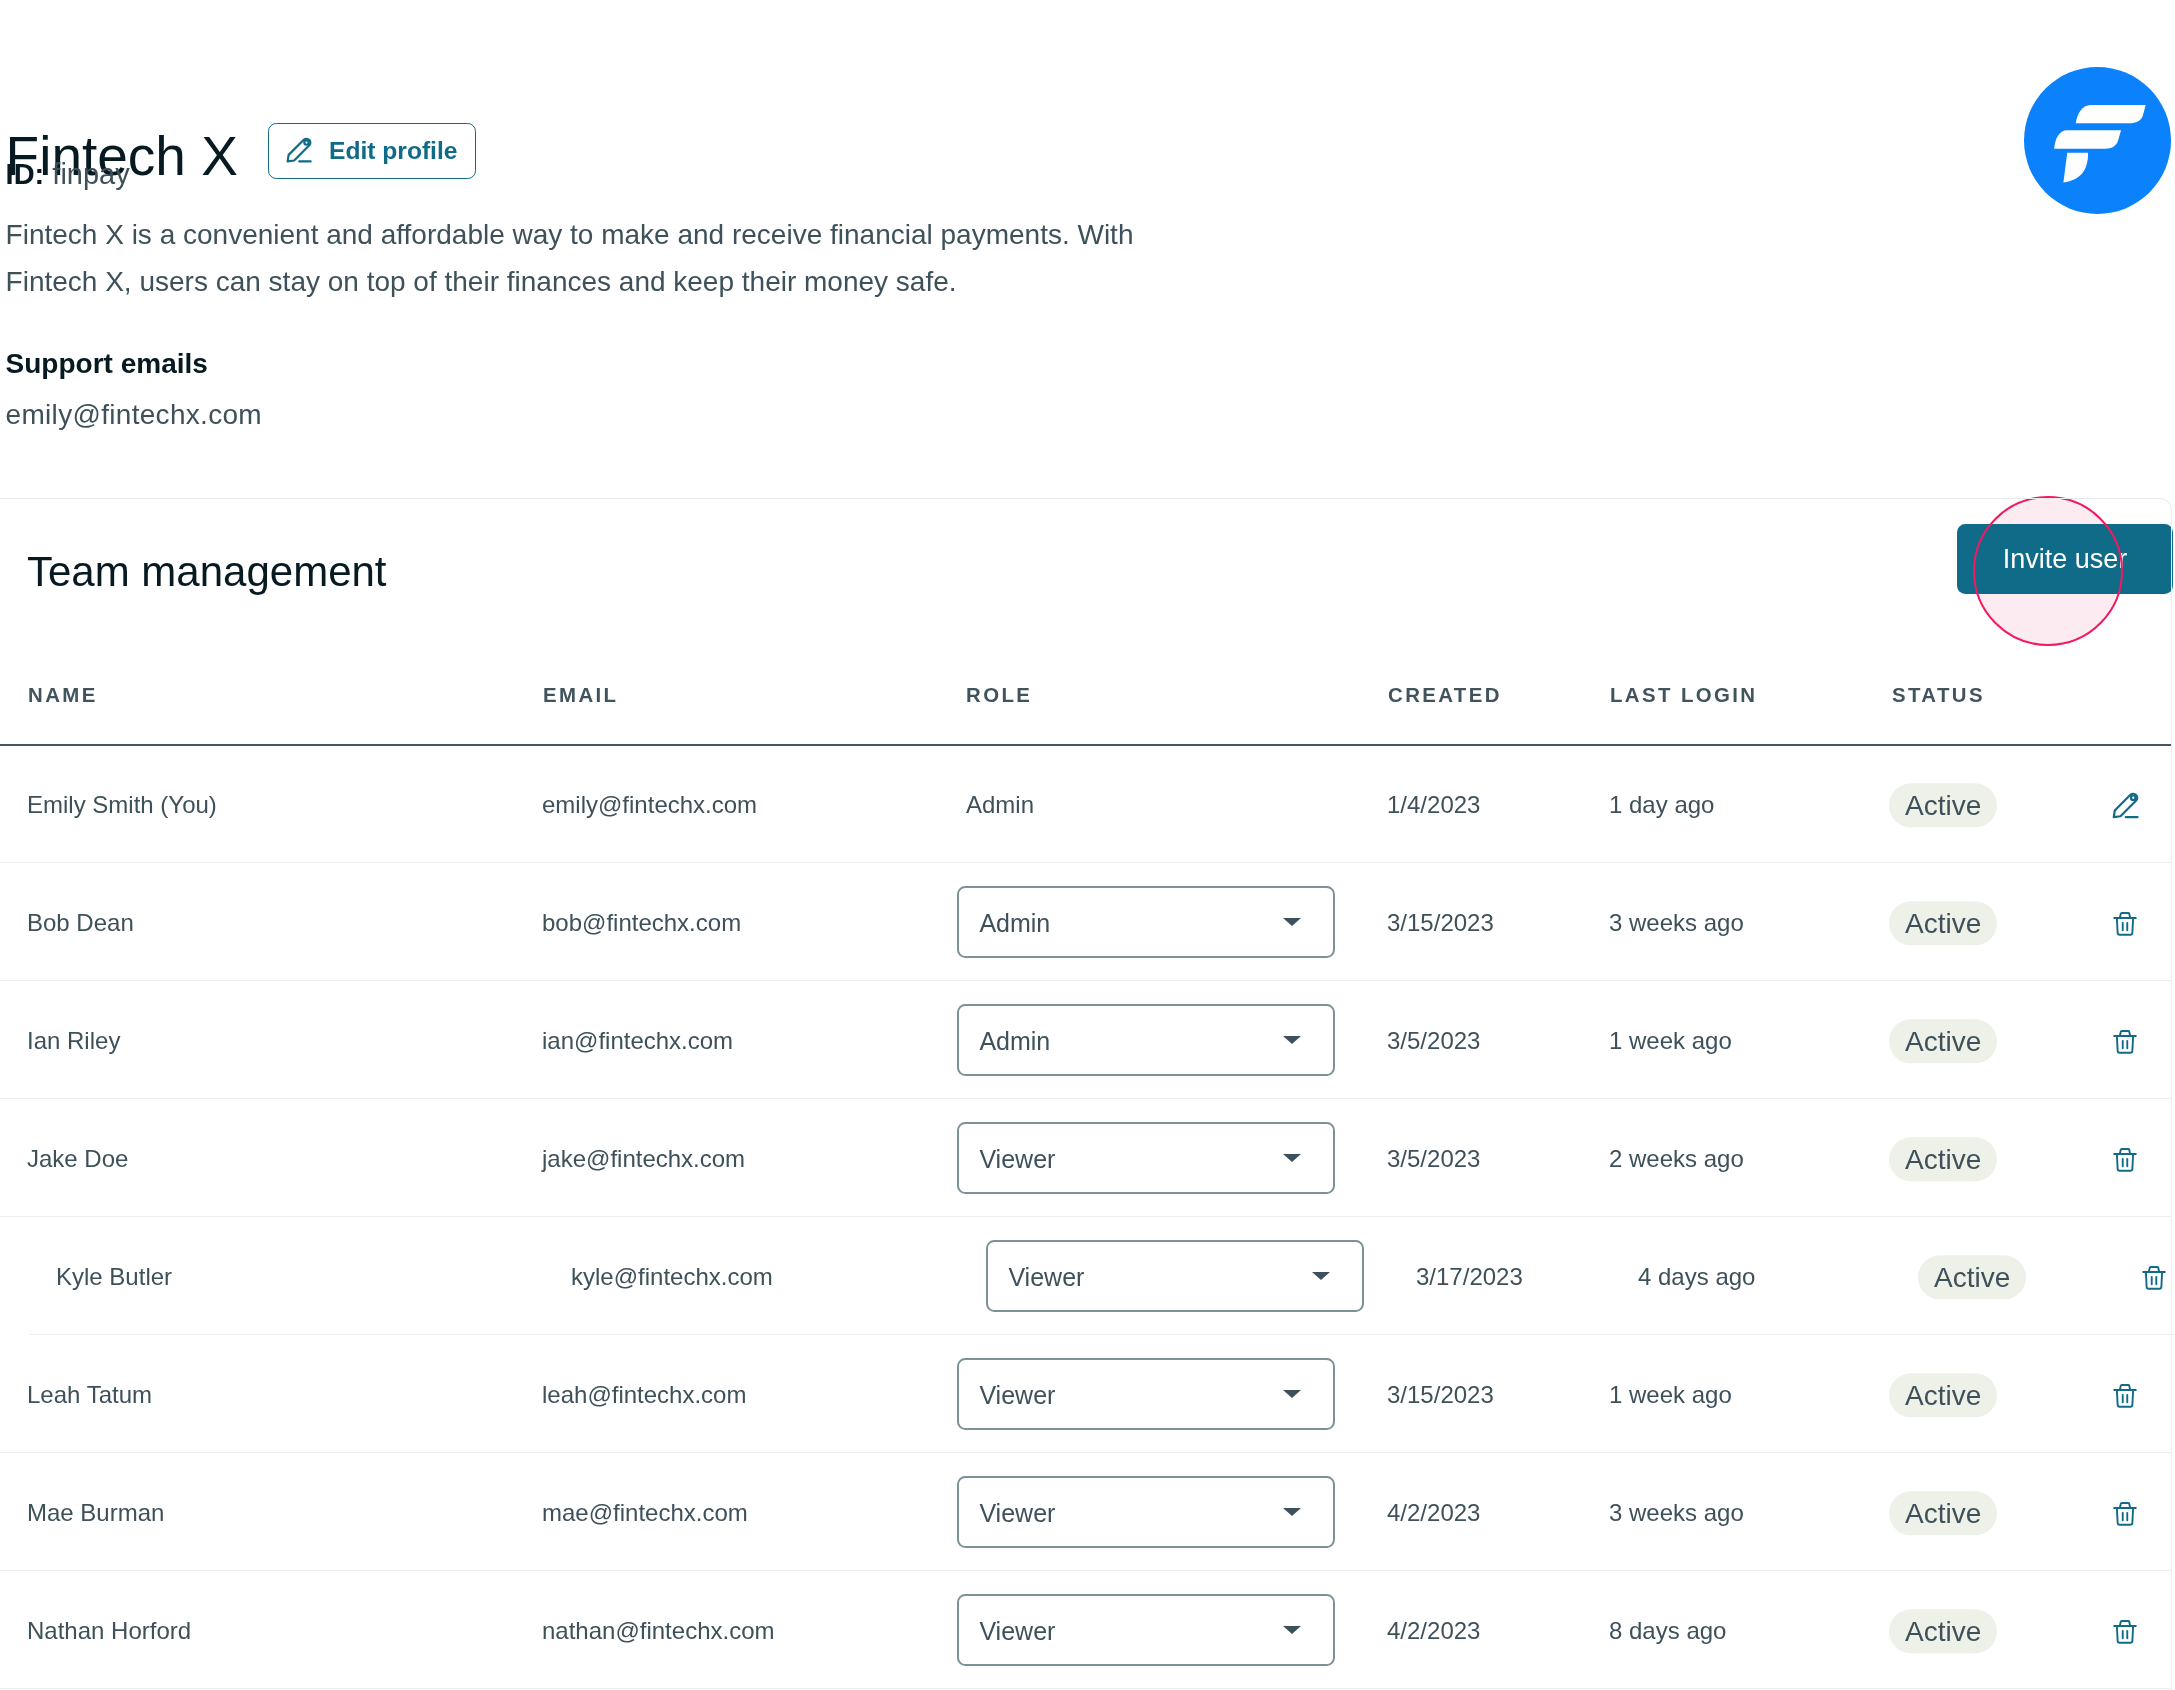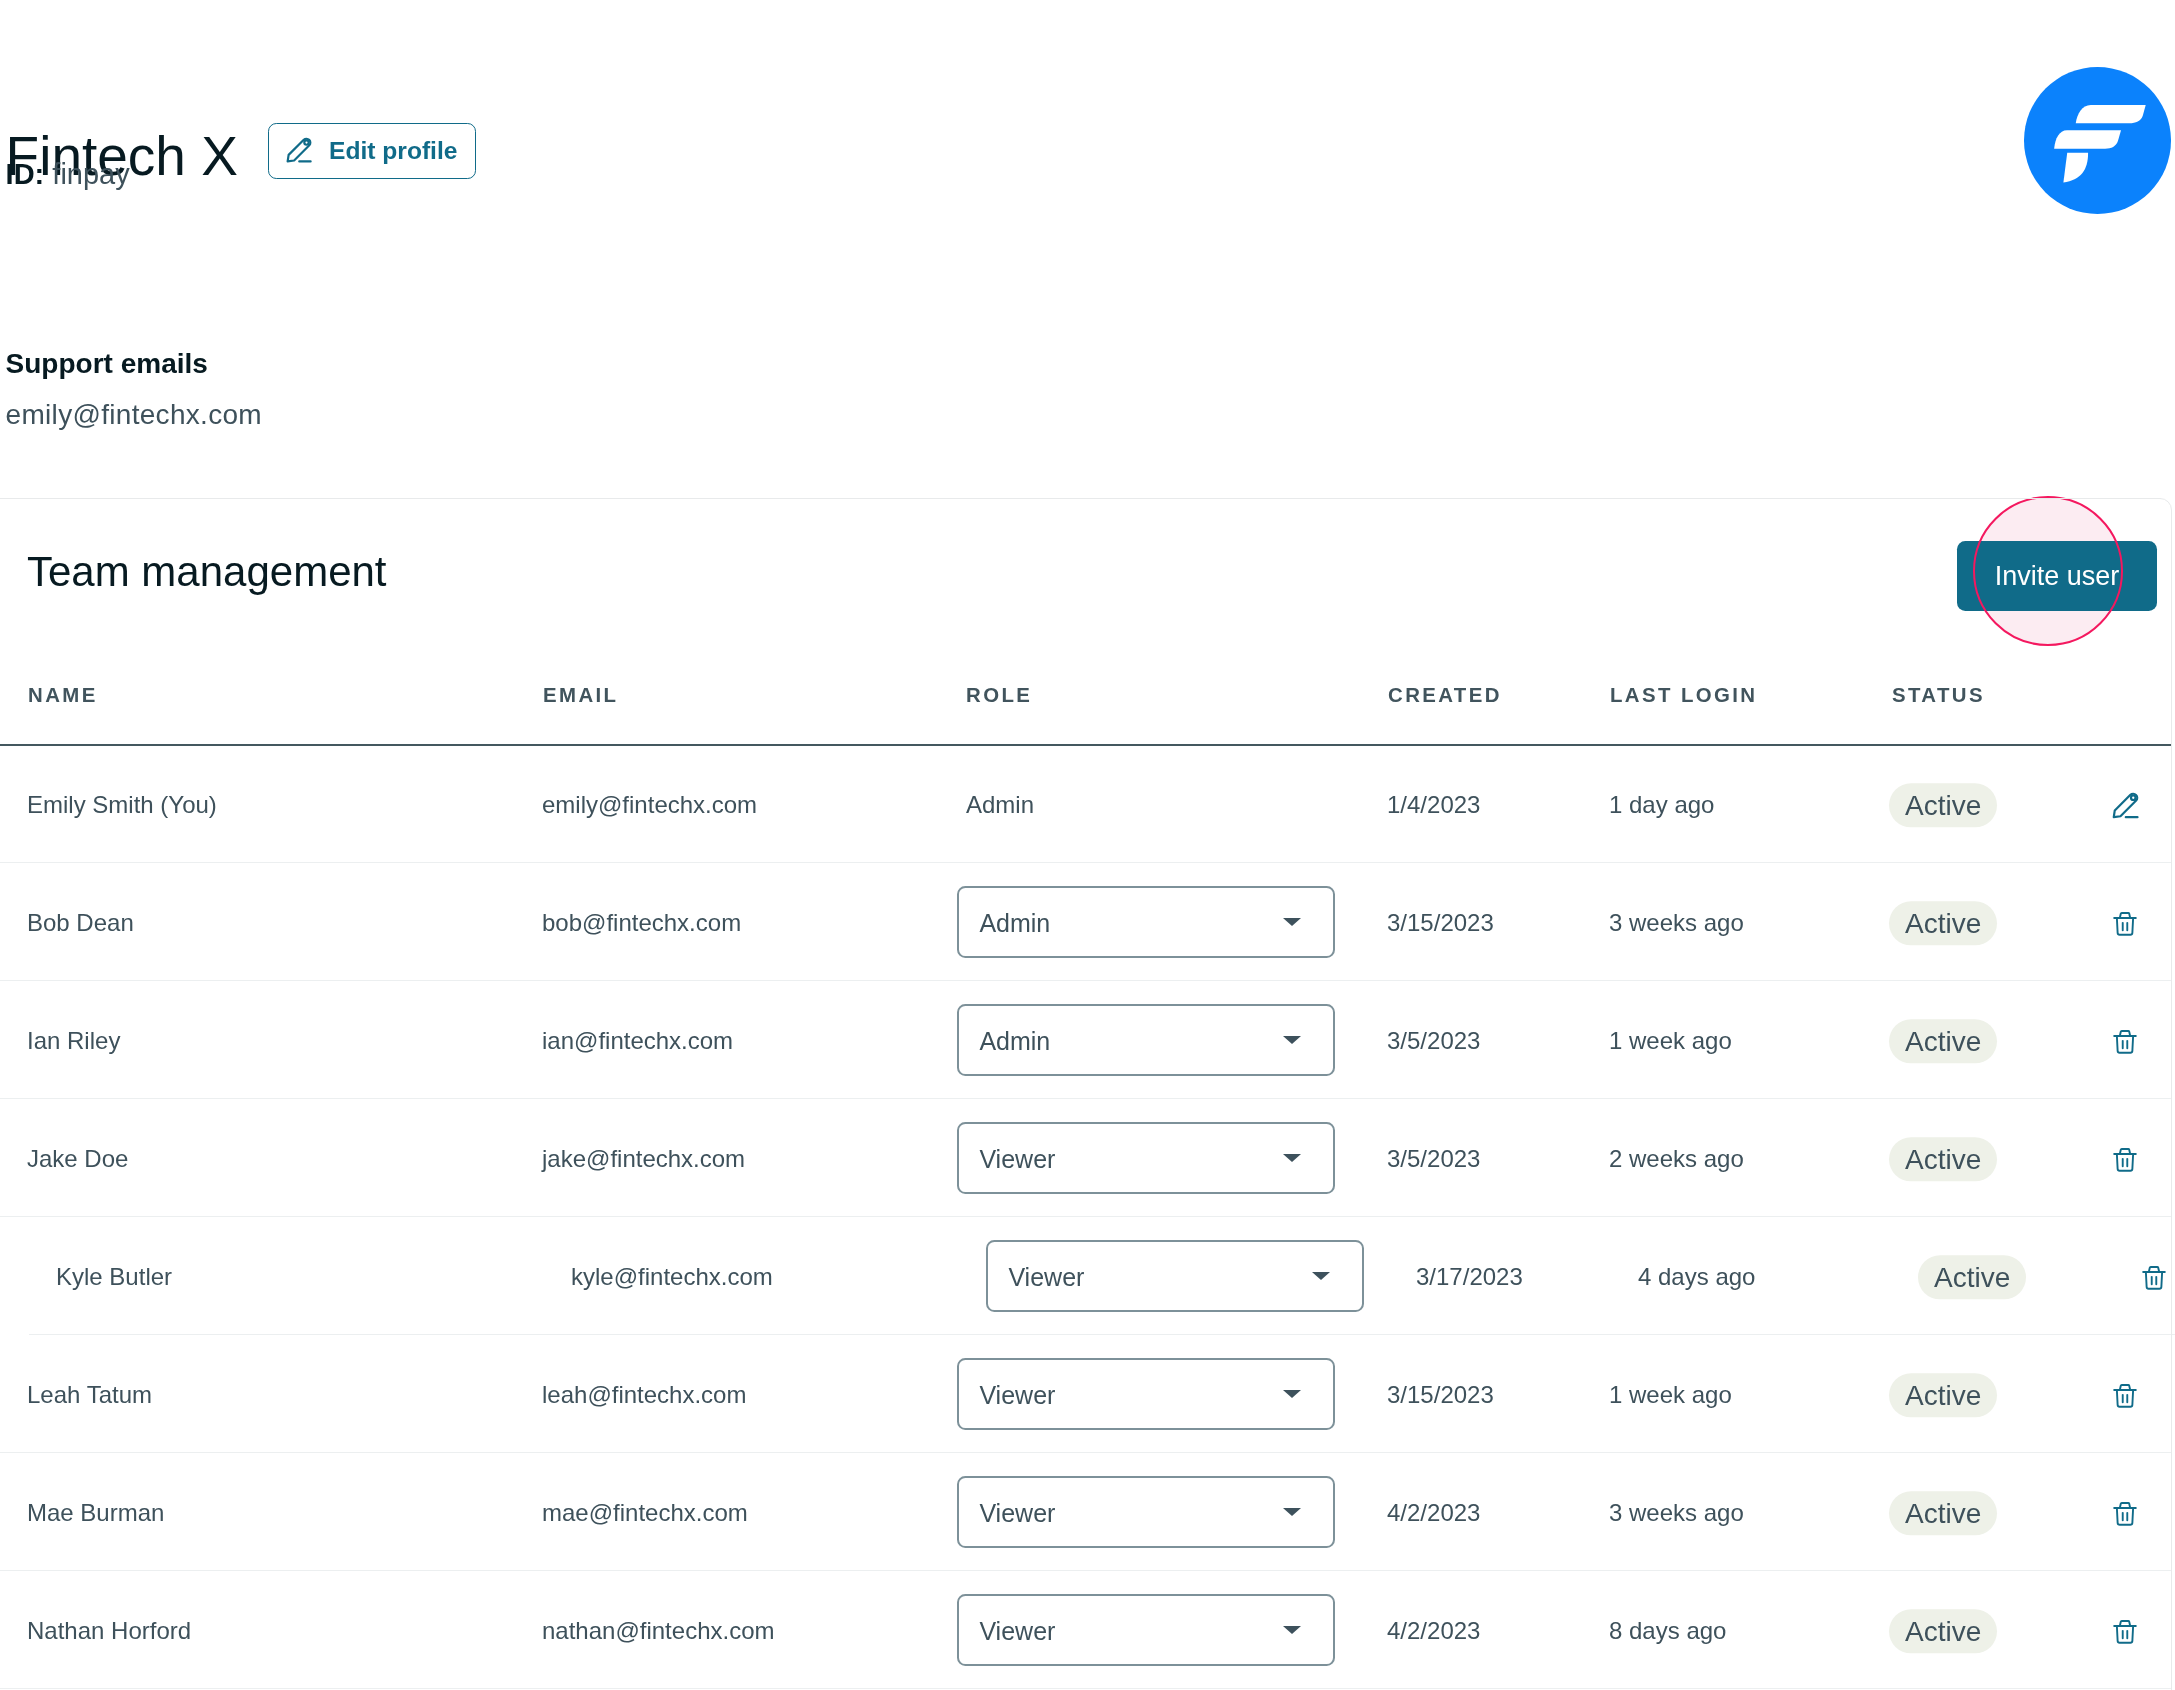--- a/index.html
+++ b/index.html
@@ -35,21 +35,21 @@
 
   
   .card{position:absolute;left:0;top:499px;width:2172px;height:1191px;background:#fff;}
   .card-outline{position:absolute;left:-13px;top:498px;width:2185px;height:1197px;z-index:5;
         border:0.9px solid #e8eaeb;border-top-left-radius:12px;border-top-right-radius:12px;
         box-sizing:border-box;pointer-events:none;}
 
   .card-title{position:absolute;font-size:42px;font-weight:400;
               color:#071a21;line-height:1;white-space:nowrap;}
 
-  .invite-btn{position:absolute;left:1957px;top:42px;width:200px;height:70px;
+  .invite-btn{position:absolute;left:1957px;top:25px;width:216px;height:70px;
               background:#106b89;border:none;border-radius:8.3px;color:#fff;
               font-size:27px;font-family:"Liberation Sans",sans-serif;
               cursor:pointer;display:flex;align-items:center;justify-content:center;
               line-height:1;padding:1px 0 0 0;z-index:2;}
 
   .highlight-fill{position:absolute;left:1973px;top:-2.8px;width:150px;height:150px;
                   border-radius:50%;background:#fcecf2;z-index:1;}
   .highlight-ring{position:absolute;left:1973px;top:-2.8px;width:150px;height:150px;
                   border-radius:50%;background:transparent;
                   border:2.4px solid #f4185f;box-sizing:border-box;z-index:3;}
@@ -98,20 +98,21 @@
       </span>
       <span class="lbl">Edit profile</span>
     </button>
   </div>
 
   <div class="id-line">
     <b>ID:</b>
     <span>finpay</span>
   </div>
 
+  <div class="desc">Fintech X is a convenient and affordable way to make and receive financial payments. With Fintech X, users can stay on top of their finances and keep their money safe.</div>
 
   <div class="meta-col" style="left:5.6px;top:350px">
     <div class="k">Support emails</div>
     <div class="v">emily@fintechx.com</div>
   </div>
 
   <div style="position:absolute;left:2024px;top:67px;width:147px;height:147px;">
     <svg width="147" height="147" viewBox="0 0 100 100">
       <circle cx="50" cy="50" r="50" fill="#0b82fc"></circle>
       <g fill="#ffffff">

